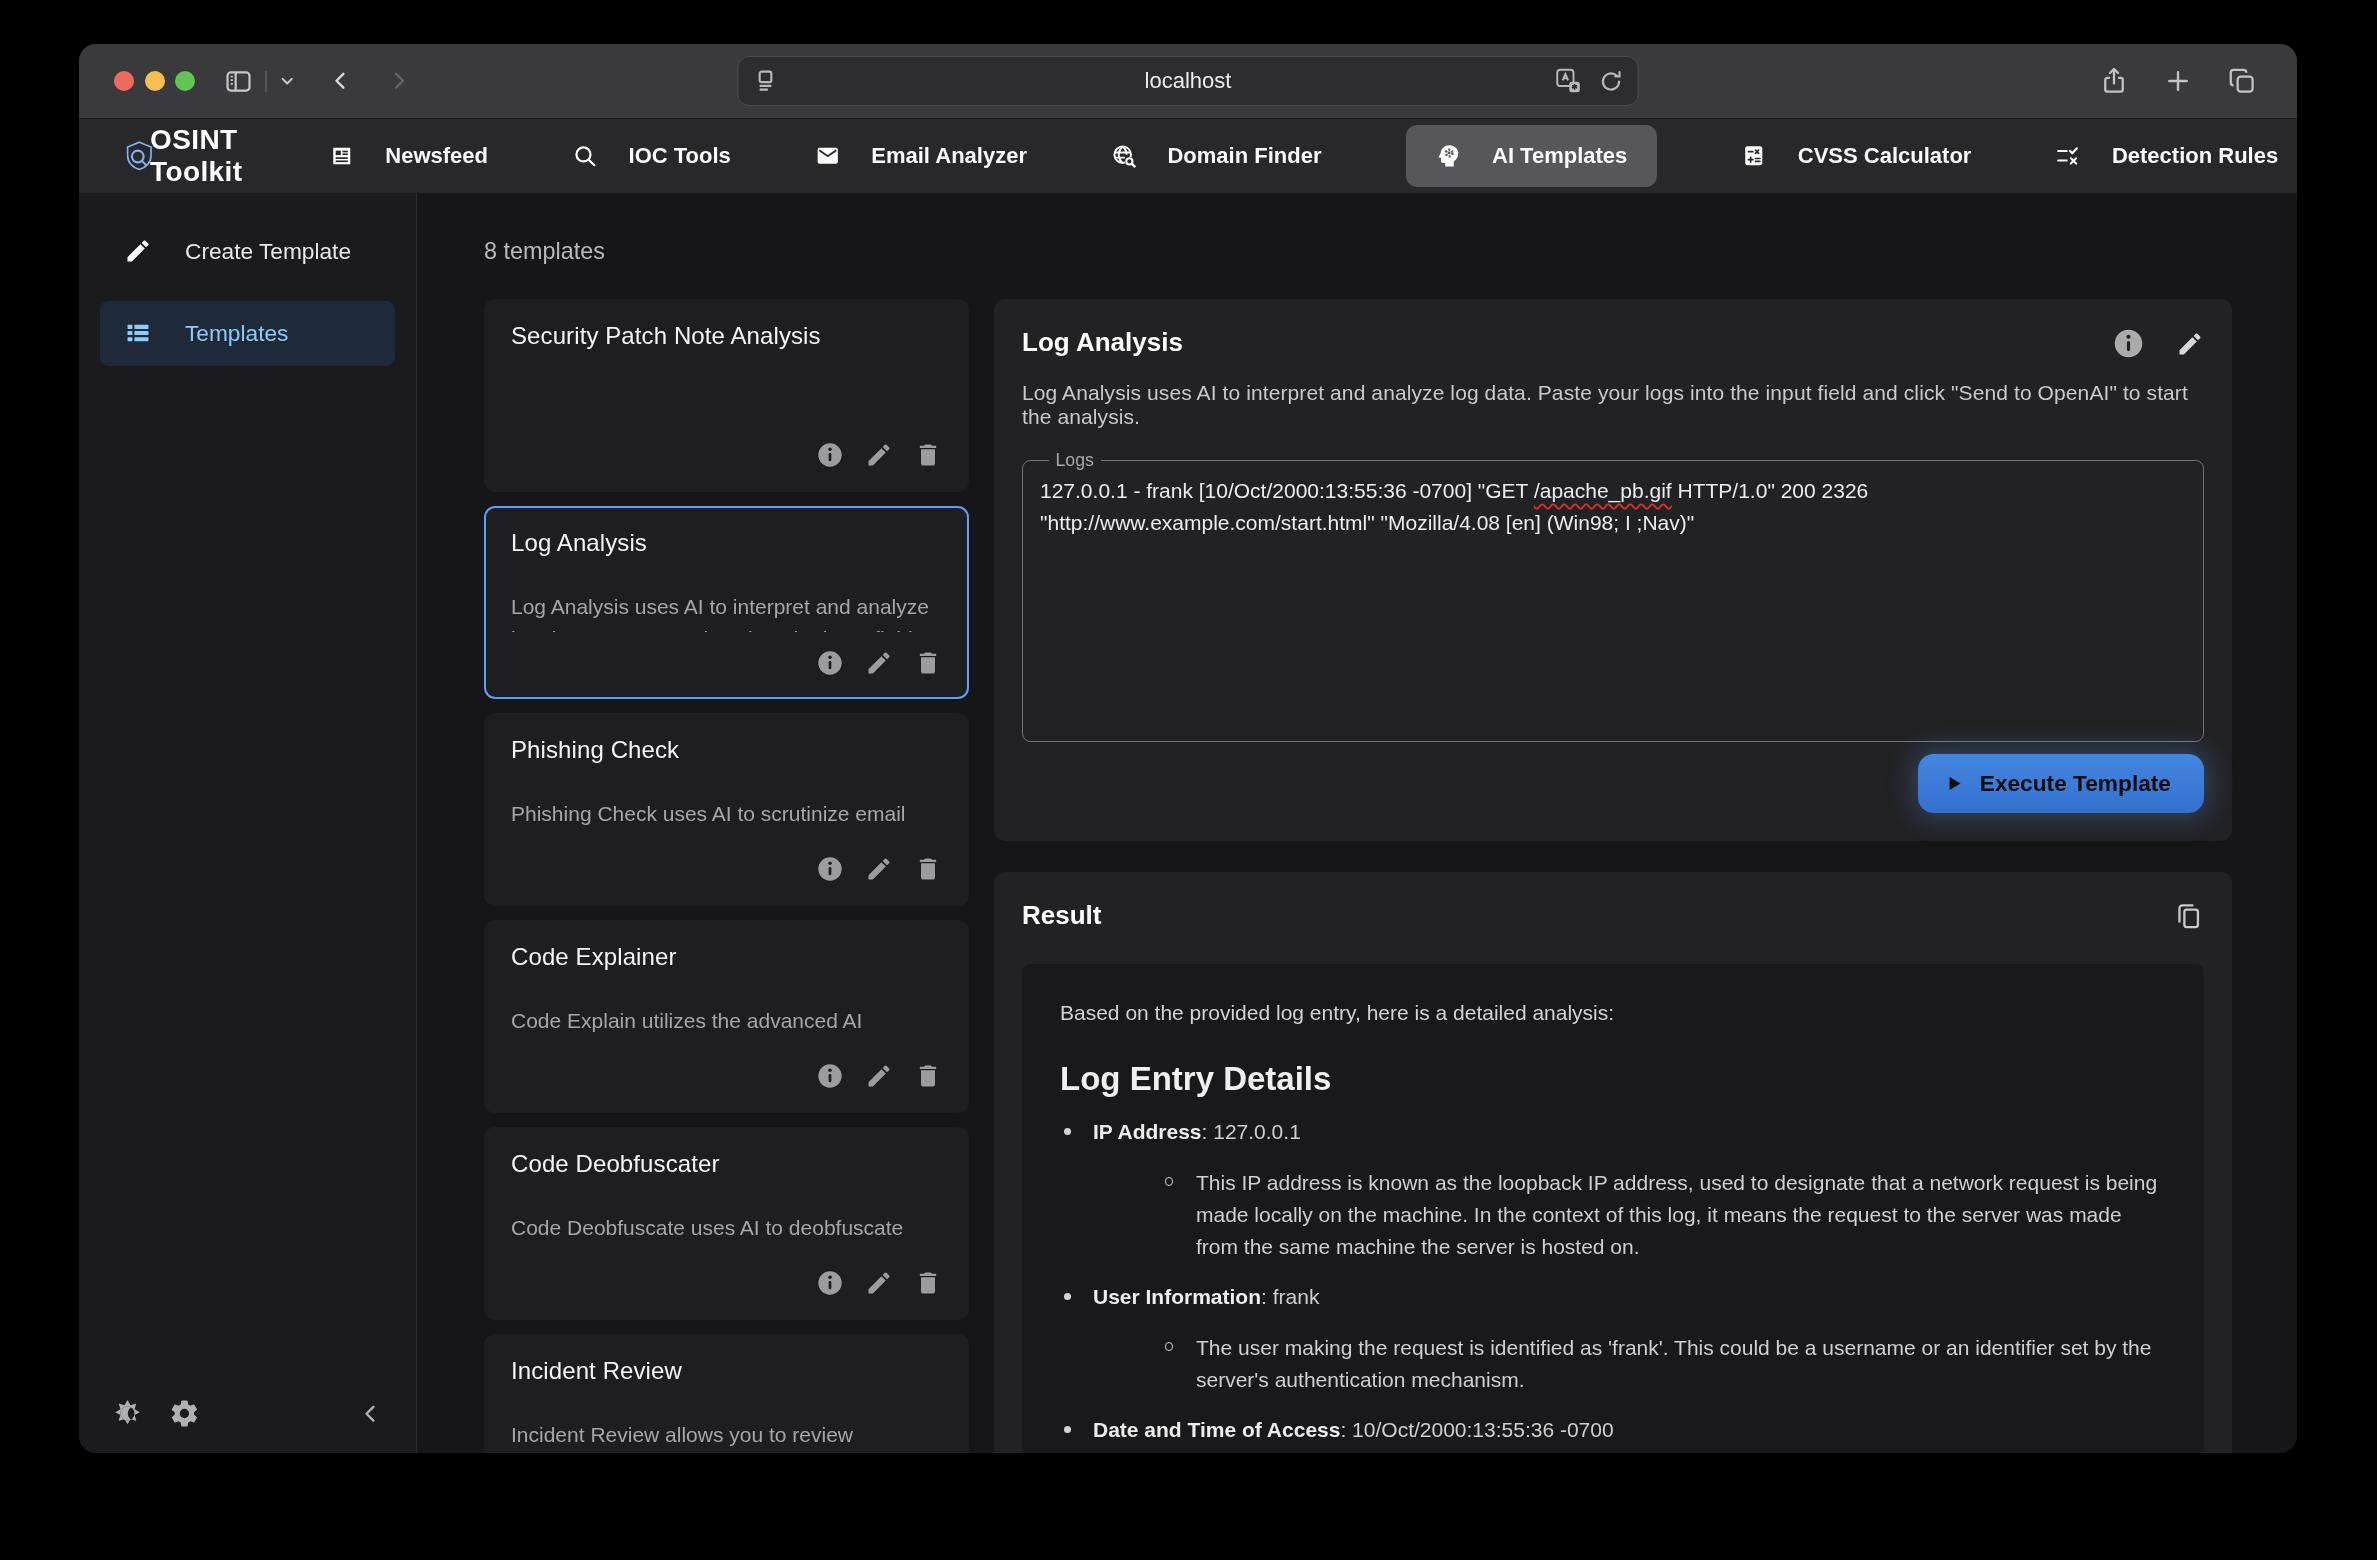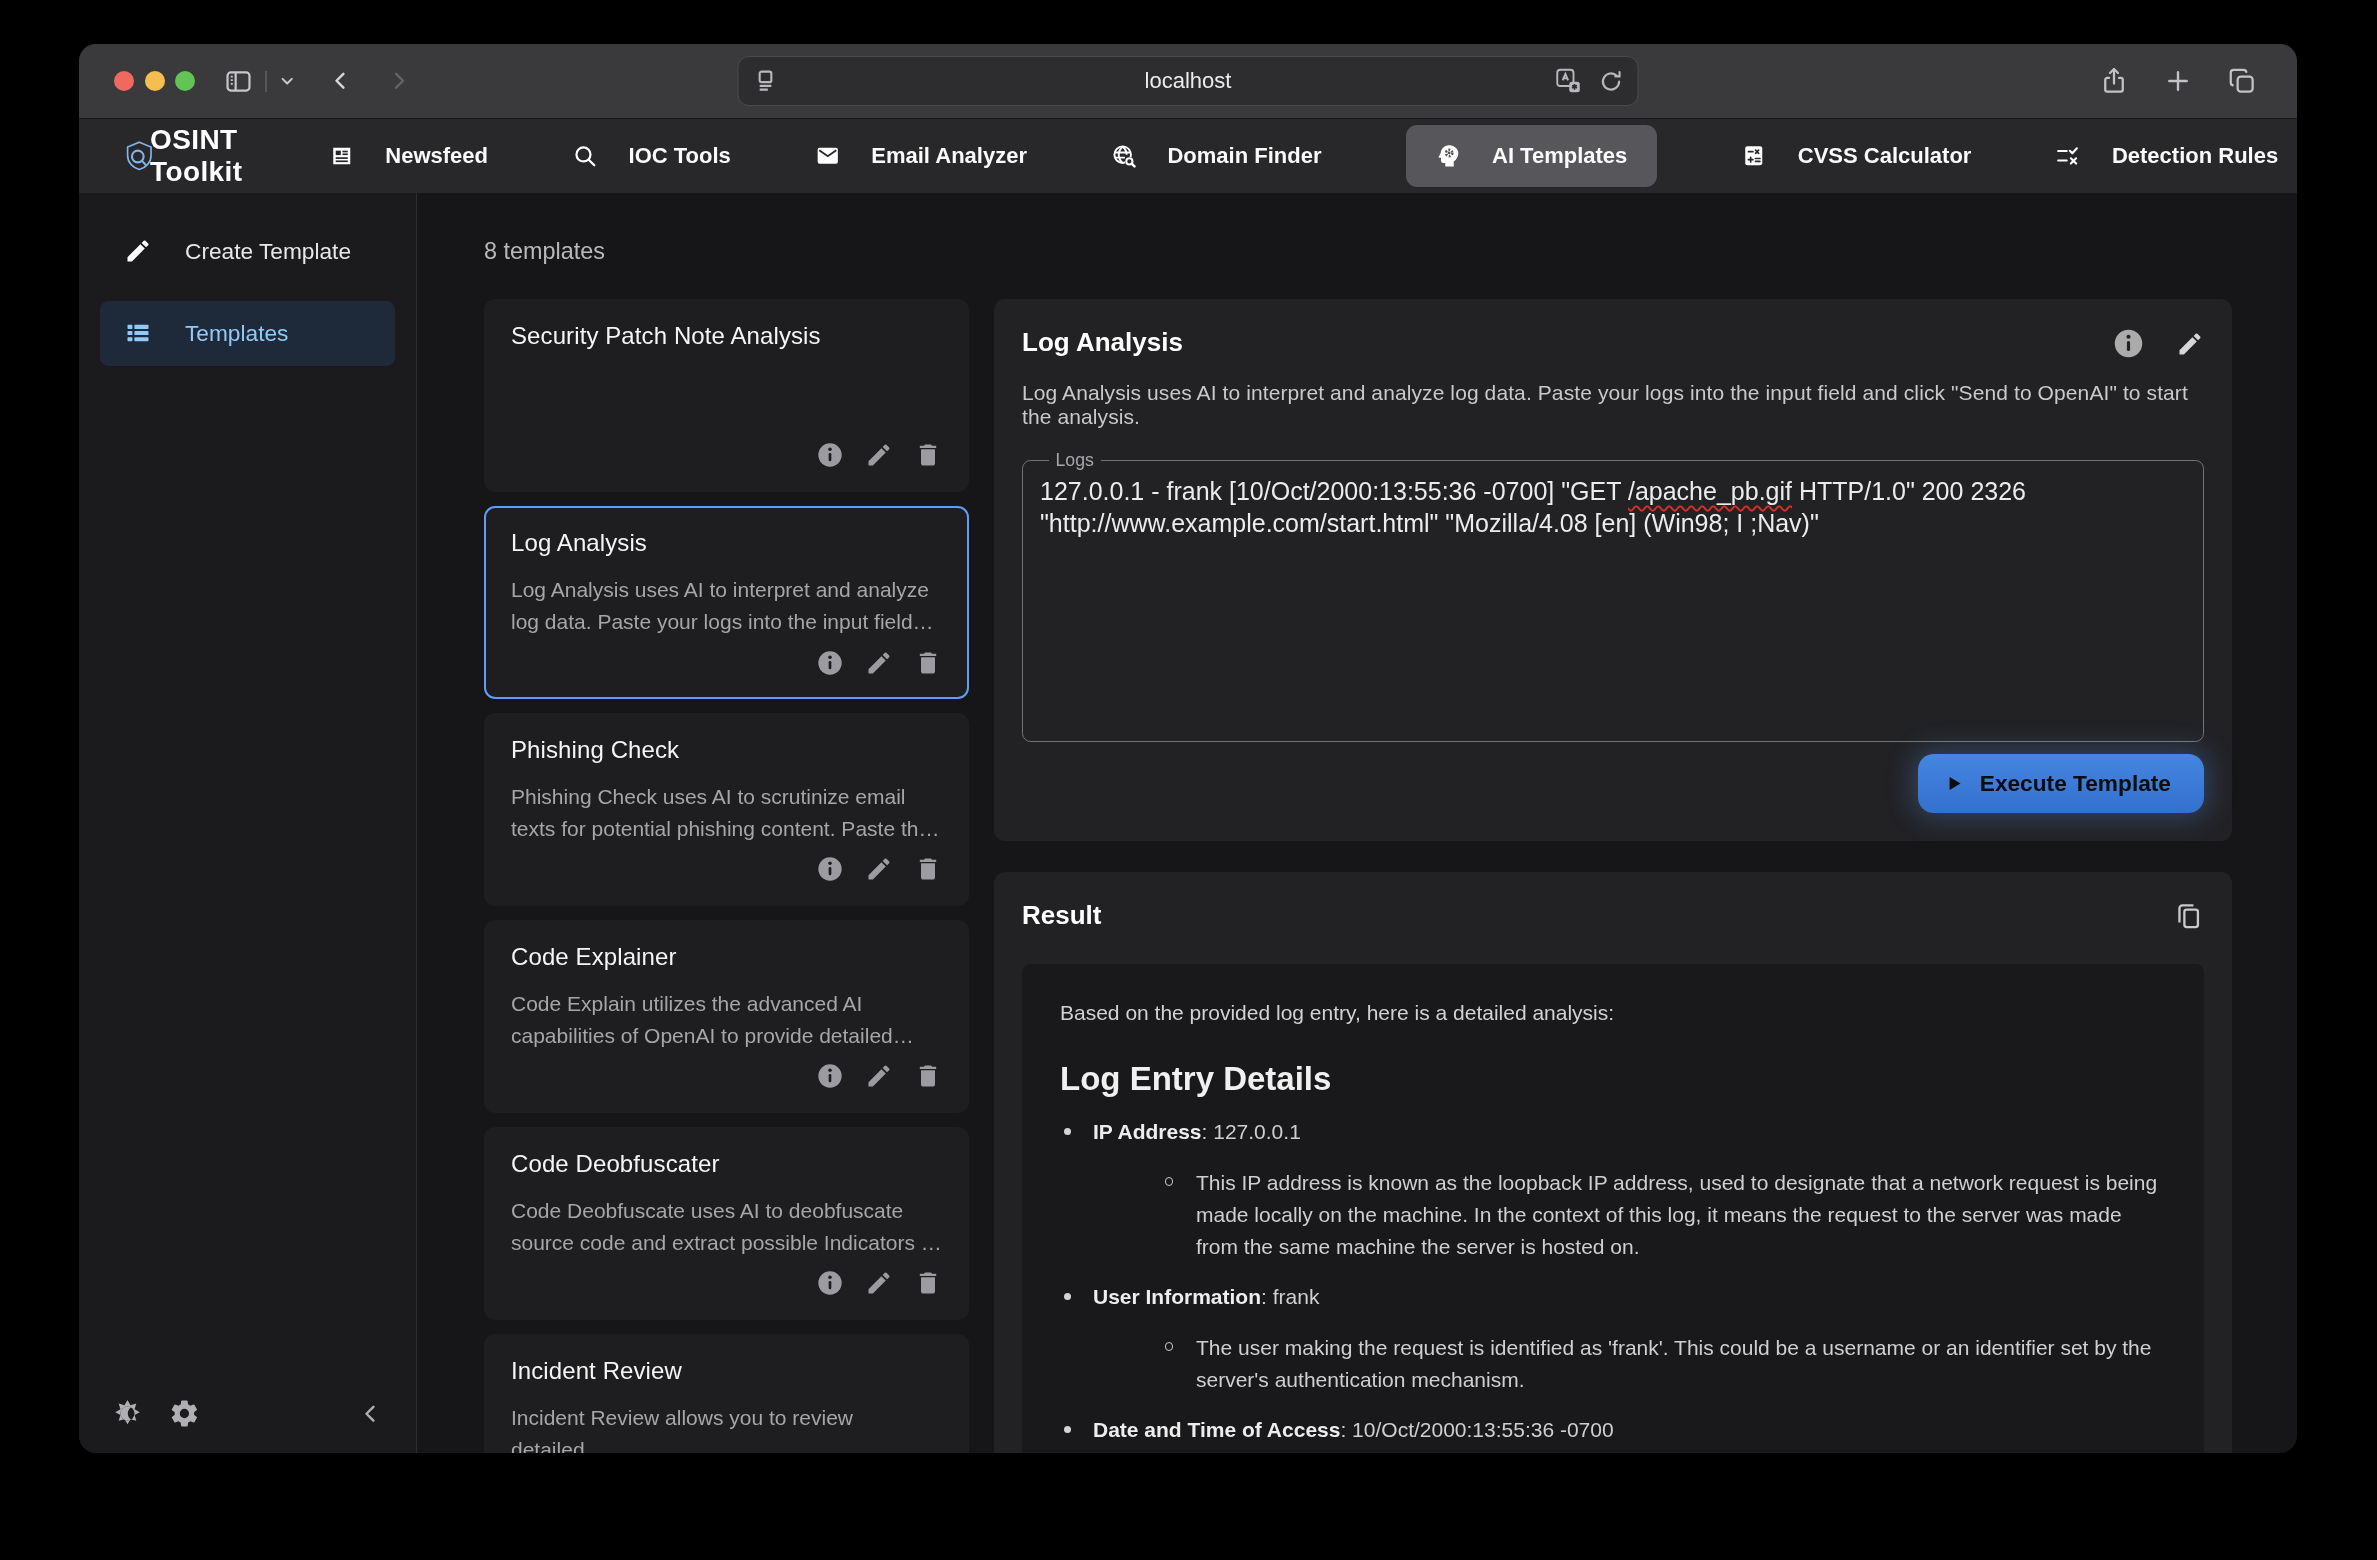--- a/index.html
+++ b/index.html
@@ -53,41 +53,41 @@
   .searchbox { width:310px; height:54px; border:1.4px solid #5a5a5e; border-radius:8.5px; display:flex;
                align-items:center; padding:0 15.6px; gap:14px; color:#9a9a9a; }
   .searchbox .ic { width:25.5px; height:25.5px; flex:none; }
   .searchbox input { flex:1; background:transparent; border:none; outline:none; color:#e5e5e5;
                      font-size:22px; font-family:inherit; min-width:0; }
   .searchbox input::placeholder { color:#8f8f93; }
 
   .columns { display:flex; gap:25px; margin-top:21px; flex:1; min-height:0; }
   .cardcol { width:485px; flex:none; display:flex; flex-direction:column; gap:14px; }
   .card { height:193px; flex:none; background:#1e1e20; border-radius:11.3px; padding:22.7px 27px;
-          display:flex; flex-direction:column; --icon-bg:#1e1e20; }
+          display:flex; flex-direction:column;gap:17px; --icon-bg:#1e1e20; }
   .card.sel { border:2.1px solid #5f9df6; padding:20.5px 25px; }
   .card-title { font-size:24px; font-weight:500; color:#f5f5f5; letter-spacing:0.1px; }
   .card-desc { margin-top:17px; font-size:21px; color:#a6a6a6; line-height:32px;
                display:-webkit-box; -webkit-line-clamp:2; -webkit-box-orient:vertical; overflow:hidden; }
   .card-actions { margin-top:auto; align-self:flex-end; display:flex; gap:21px; color:#9c9ca0; }
   .card-actions .ic { width:28px; height:28px; cursor:pointer; }
 
   .panelcol { flex:1; display:flex; flex-direction:column; gap:31px; min-width:0; }
   .panel { background:#222225; border-radius:11.3px; padding:28px; --icon-bg:#222225; }
   .panel-head { display:flex; align-items:flex-start; }
   .panel-title { font-size:26px; font-weight:600; color:#fff; }
   .panel-icons { margin-left:auto; display:flex; align-items:center; gap:31px; color:#c9c9c9; }
   .panel-icons .ic { cursor:pointer; }
 
   .panel.detail { height:542px; flex:none; display:flex; flex-direction:column; }
   .panel-desc { margin-top:21px; font-size:21px; color:#c9c9c9; letter-spacing:0.1px; }
   fieldset.logs { margin-top:21px; height:292px; border:0.7px solid #73737a; border-radius:8.5px;
                   padding:1.4px 17px; overflow:hidden; }
   fieldset.logs legend { font-size:17.7px; color:#a8a8ac; padding:0 7px; margin-left:8.5px; }
-  .logtext { font-size:25px; color:#ececec; line-height:32px; margin-top:2.8px; word-break:break-word; }
+  .logtext { font-size:21px; color:#ececec; line-height:32px; margin-top:2.8px; word-break:break-word; }
   .misspell { text-decoration:underline; text-decoration-style:wavy; text-decoration-color:#d93025;
               text-decoration-thickness:1.8px; text-underline-offset:5px; }
   .btnrow { margin-top:auto; display:flex; justify-content:flex-end; }
   .exec-btn { height:59px; padding:0 33px 0 25.5px; border:none; border-radius:15.6px;
               background:linear-gradient(180deg,#4486e0,#3470cf); color:#0d0d0d; font-size:22.7px; font-weight:700;
               font-family:inherit; display:flex; align-items:center; gap:15.6px; cursor:pointer;
               box-shadow:0 0 25.5px 5.7px rgba(90,150,235,.28); }
   .exec-btn .ic { width:21px; height:21px; color:#0d0d0d; }
 
   .panel.result { height:850px; flex:none; display:flex; flex-direction:column; }

